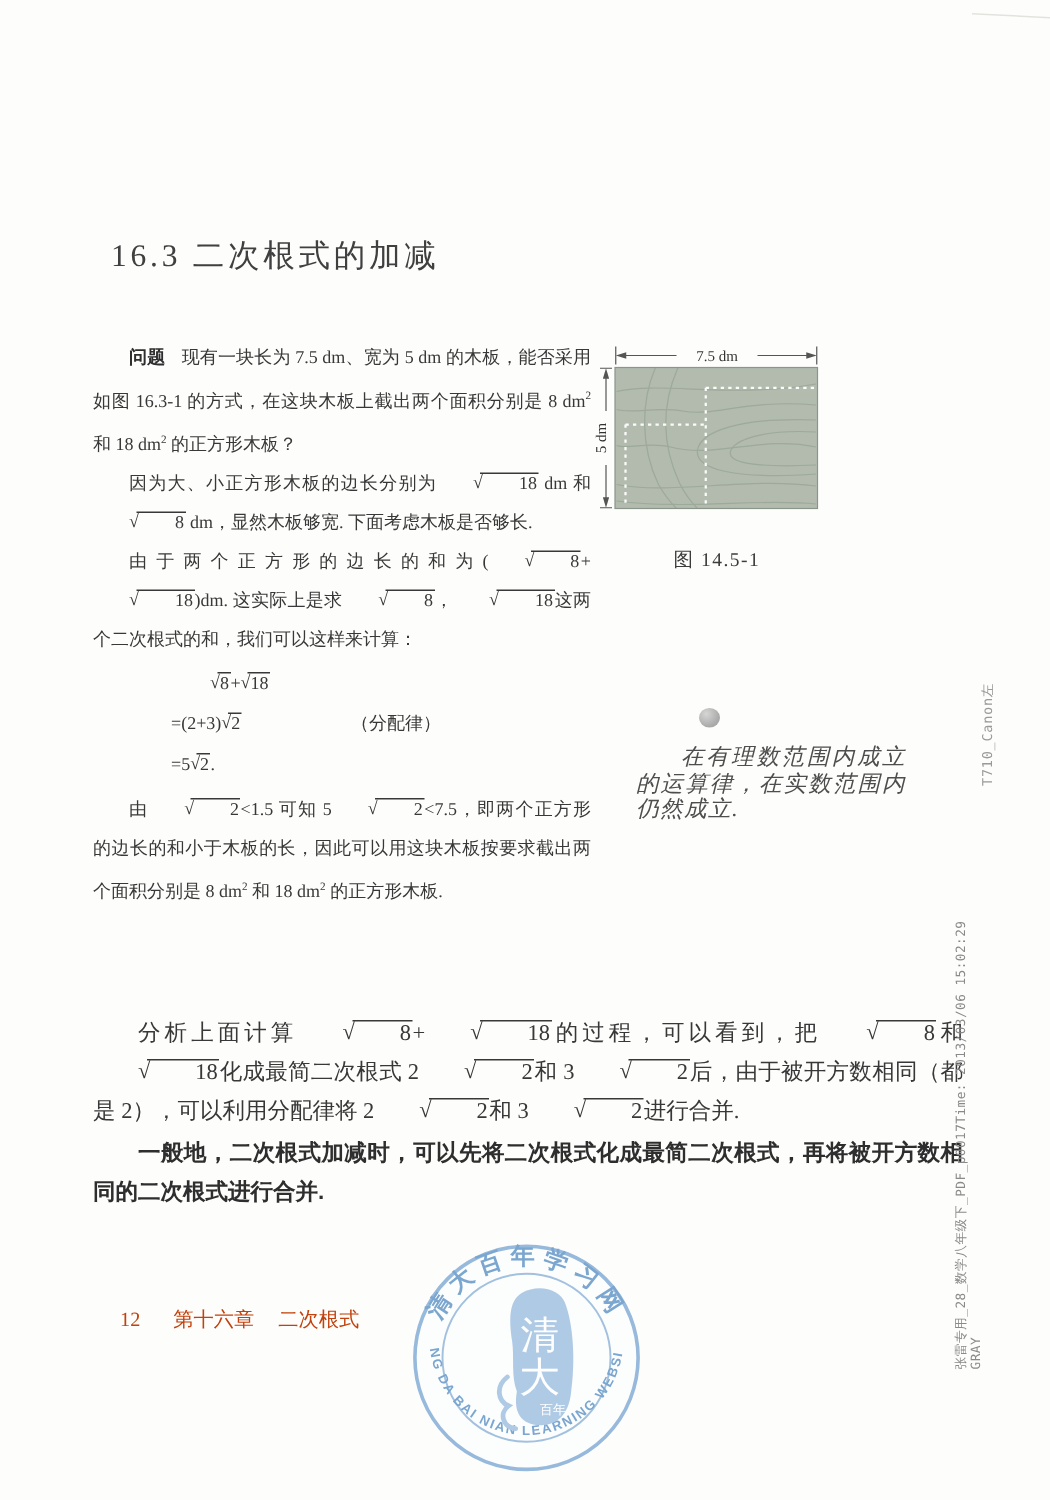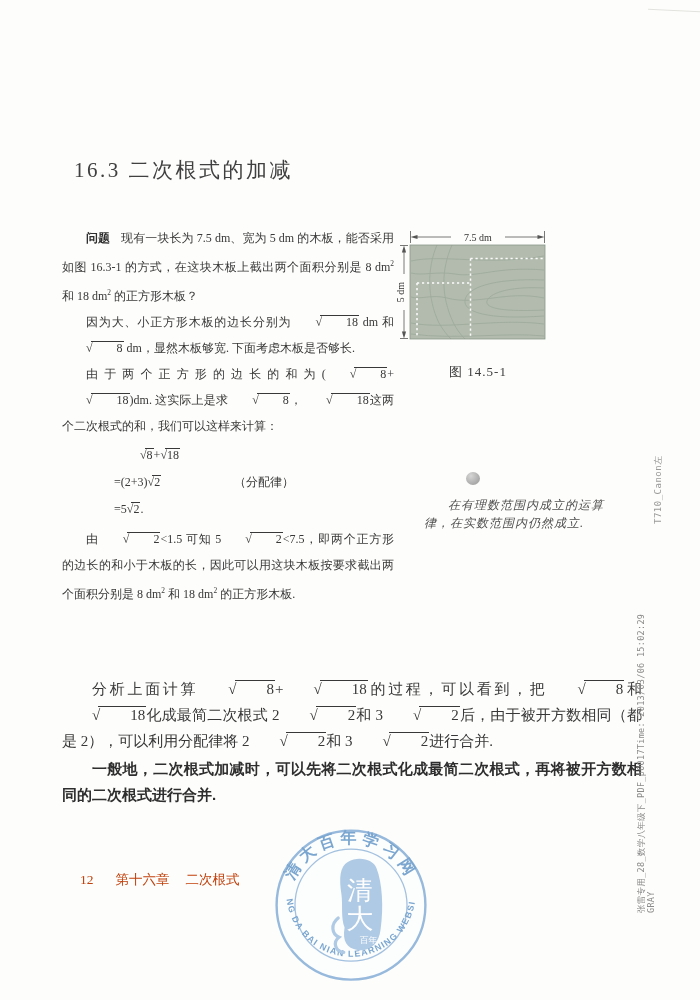--- a/index.html
+++ b/index.html
@@ -31,21 +31,21 @@
   .rad .vin{display:inline-block;border-top:1.2px solid currentColor;padding:0 1px 0 2px;line-height:1.15;}
   sup{font-size:0.62em;}
   
   .figure{position:absolute;left:397px;top:228px;width:162px;}
   .fig-caption{margin-top:4px;text-align:center;font-size:13px;letter-spacing:1px;color:#3c3c3c;}
   
   .pebble{position:absolute;left:466px;top:472px;width:14px;height:13px;border-radius:50%;
     background:radial-gradient(circle at 35% 30%,#cccccc,#979797 65%,#848484);opacity:.8;}
   .sidenote{
     position:absolute;left:424px;top:497px;width:180px;
-    font-size:12px;line-height:17.5px;font-style:italic;letter-spacing:1px;
+    font-size:15px;line-height:17.5px;font-style:italic;letter-spacing:1px;
     color:#4e4e4e;text-indent:2em;text-align:justify;
   }
   
   .footer{position:absolute;left:80px;top:871px;font-size:13.5px;color:#c2410c;}
   .footer .fpage{margin-right:22px;}
   .footer .fchap{margin-right:16px;}
   
   .vtext{position:absolute;transform-origin:0 0;transform:rotate(-90deg);
     font-family:"DejaVu Sans Mono","DejaVu Sans",monospace;color:#8f8f8f;white-space:nowrap;}
   .vtext1{left:652px;top:524px;font-size:9px;letter-spacing:.5px;color:#9a9a9a;}

